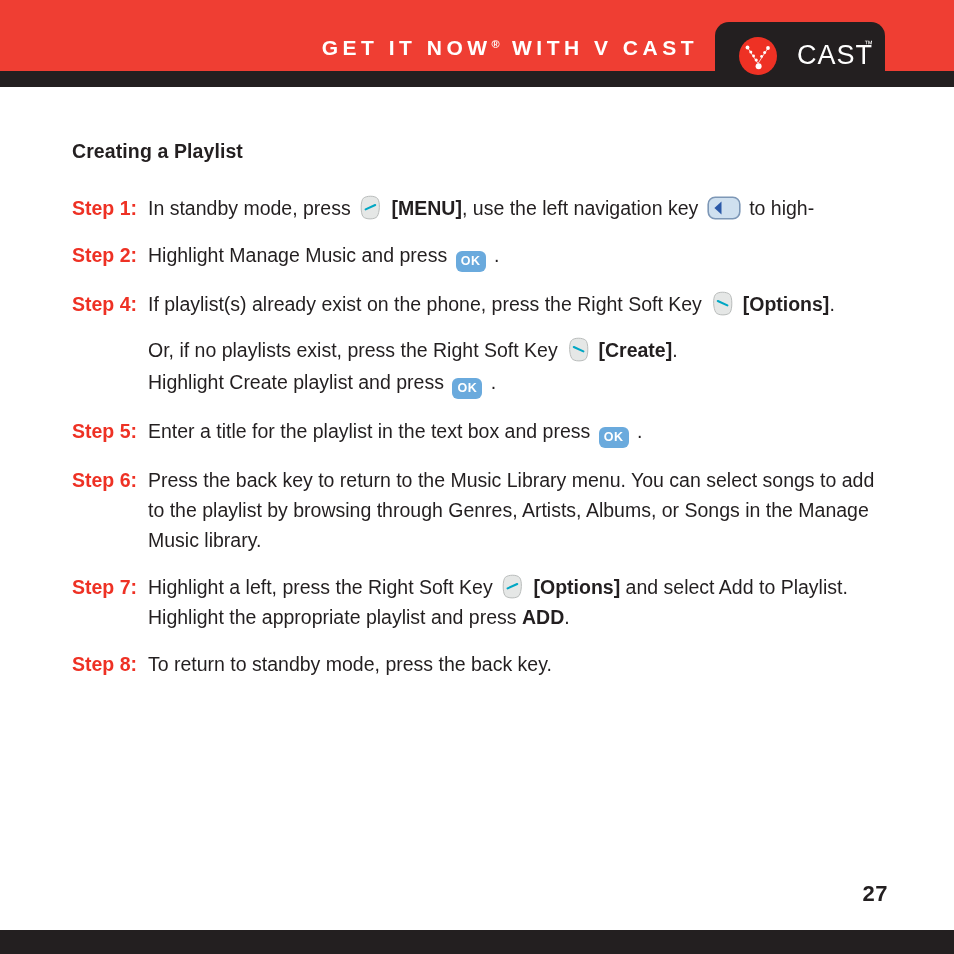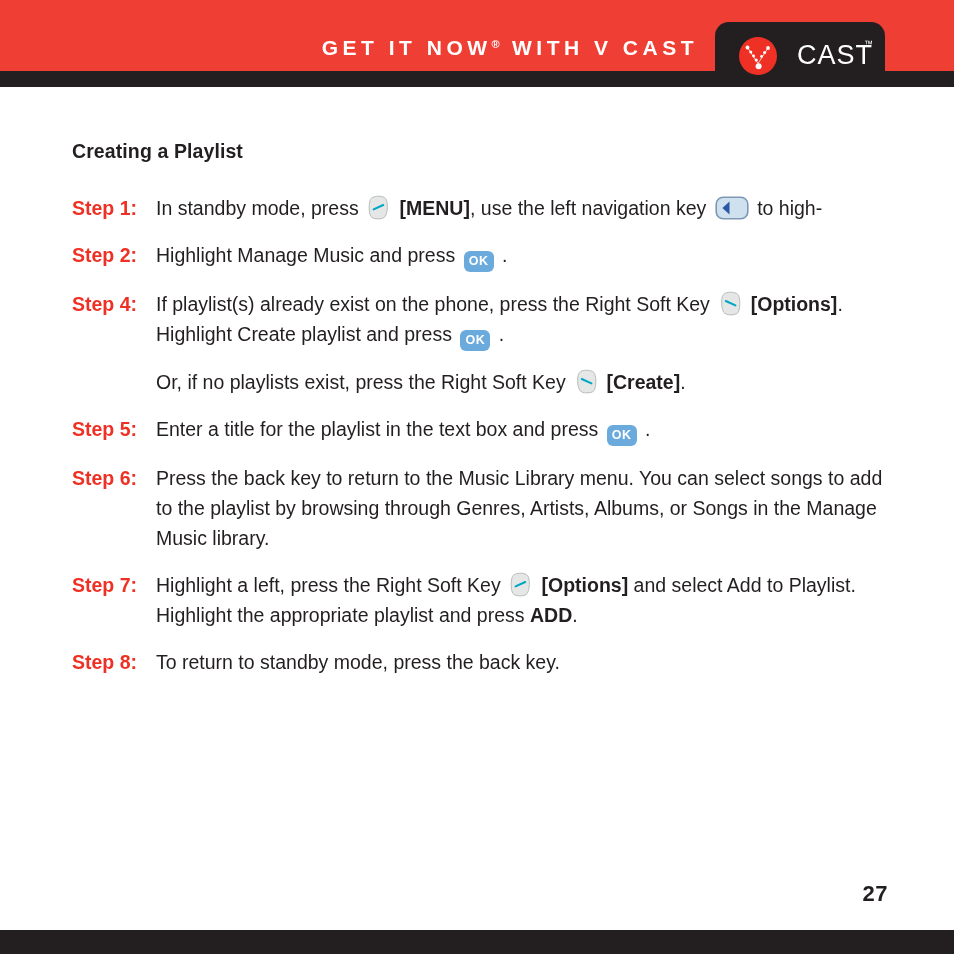--- a/index.html
+++ b/index.html
@@ -108,21 +108,20 @@
     font-size: 19.5px;
     color: #231f20;
     margin: 0 0 30px 0;
     letter-spacing: 0.1px;
   }
 
   .step {
     display: flex;
     align-items: flex-start;
     margin-bottom: 17px;
-    gap: 8px;
   }
   .step-label {
     color: #ee3124;
     font-family: "Liberation Sans", sans-serif;
     font-weight: bold;
     font-size: 19.5px;
     line-height: 30px;
     flex: 0 0 auto;
     white-space: nowrap;
     padding-right: 8px;
@@ -270,37 +269,37 @@
       <span>If playlist(s) already exist on the phone, press the Right Soft Key</span>
       <span class="ico softkey">
         <svg width="24" height="25" viewBox="0 0 24 25" aria-hidden="true">
           <g transform="translate(24,0) scale(-1,1)">
             <path d="M4.4 3.2 C7.5 0.6 16 0.4 18.6 3.6 C21.4 7.2 20.6 17.6 18.2 21.4 C16 24.8 6.4 24.6 4.0 21.6 C1.6 18.4 1.4 5.8 4.4 3.2 Z" fill="#e5e7e6" stroke="#b9bcbb" stroke-width="1"></path>
             <path d="M6.6 14.4 L16.2 10.0" stroke="#00a7c4" stroke-width="2.1" stroke-linecap="round" fill="none"></path>
           </g>
         </svg>
       </span>
       <b>[Options]</b><span>.</span>
-      <span class="para">
-        <span>Highlight Create playlist and press</span>
-        <span class="ico okkey">OK</span>
-        <span>.</span>
-      </span>
       <span class="para gap">
         <span>Or, if no playlists exist, press the Right Soft Key</span>
         <span class="ico softkey">
           <svg width="24" height="25" viewBox="0 0 24 25" aria-hidden="true">
             <g transform="translate(24,0) scale(-1,1)">
               <path d="M4.4 3.2 C7.5 0.6 16 0.4 18.6 3.6 C21.4 7.2 20.6 17.6 18.2 21.4 C16 24.8 6.4 24.6 4.0 21.6 C1.6 18.4 1.4 5.8 4.4 3.2 Z" fill="#e5e7e6" stroke="#b9bcbb" stroke-width="1"></path>
               <path d="M6.6 14.4 L16.2 10.0" stroke="#00a7c4" stroke-width="2.1" stroke-linecap="round" fill="none"></path>
             </g>
           </svg>
         </span>
         <b>[Create]</b><span>.</span>
       </span>
+      <span class="para">
+        <span>Highlight Create playlist and press</span>
+        <span class="ico okkey">OK</span>
+        <span>.</span>
+      </span>
     </div>
   </div>
 
   <div class="step">
     <div class="step-label wide">Step 5:</div>
     <div class="step-body">
       <span>Enter a title for the playlist in the text box and press</span>
       <span class="ico okkey">OK</span>
       <span>.</span>
     </div>

